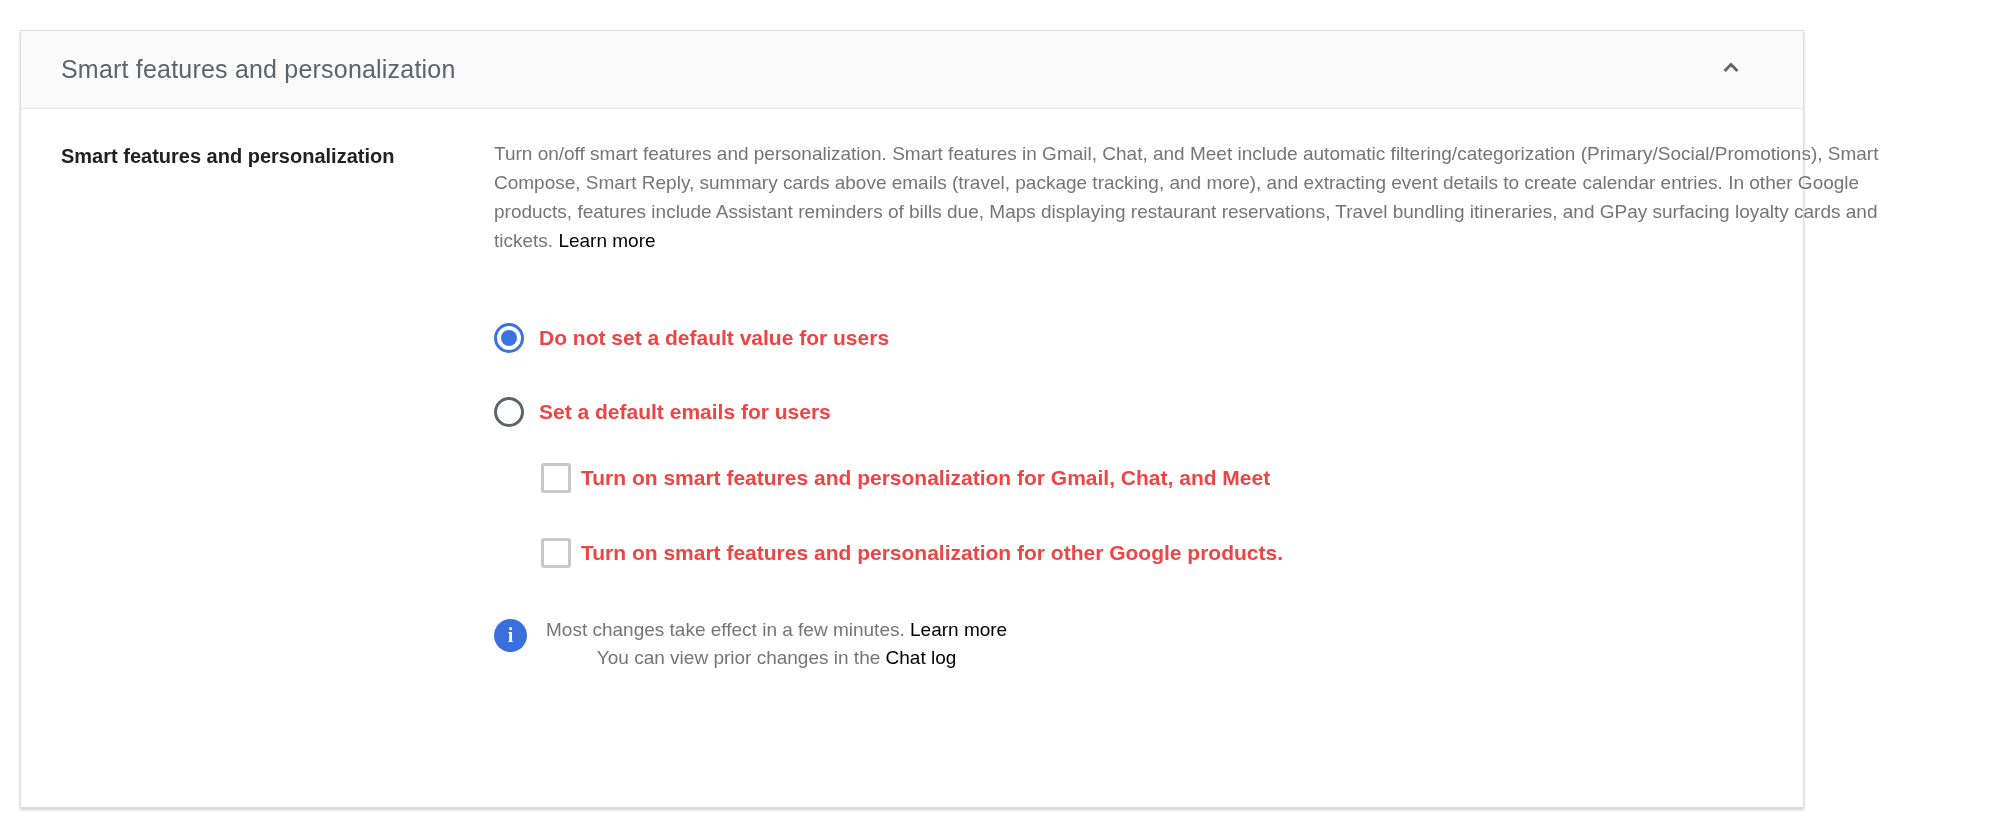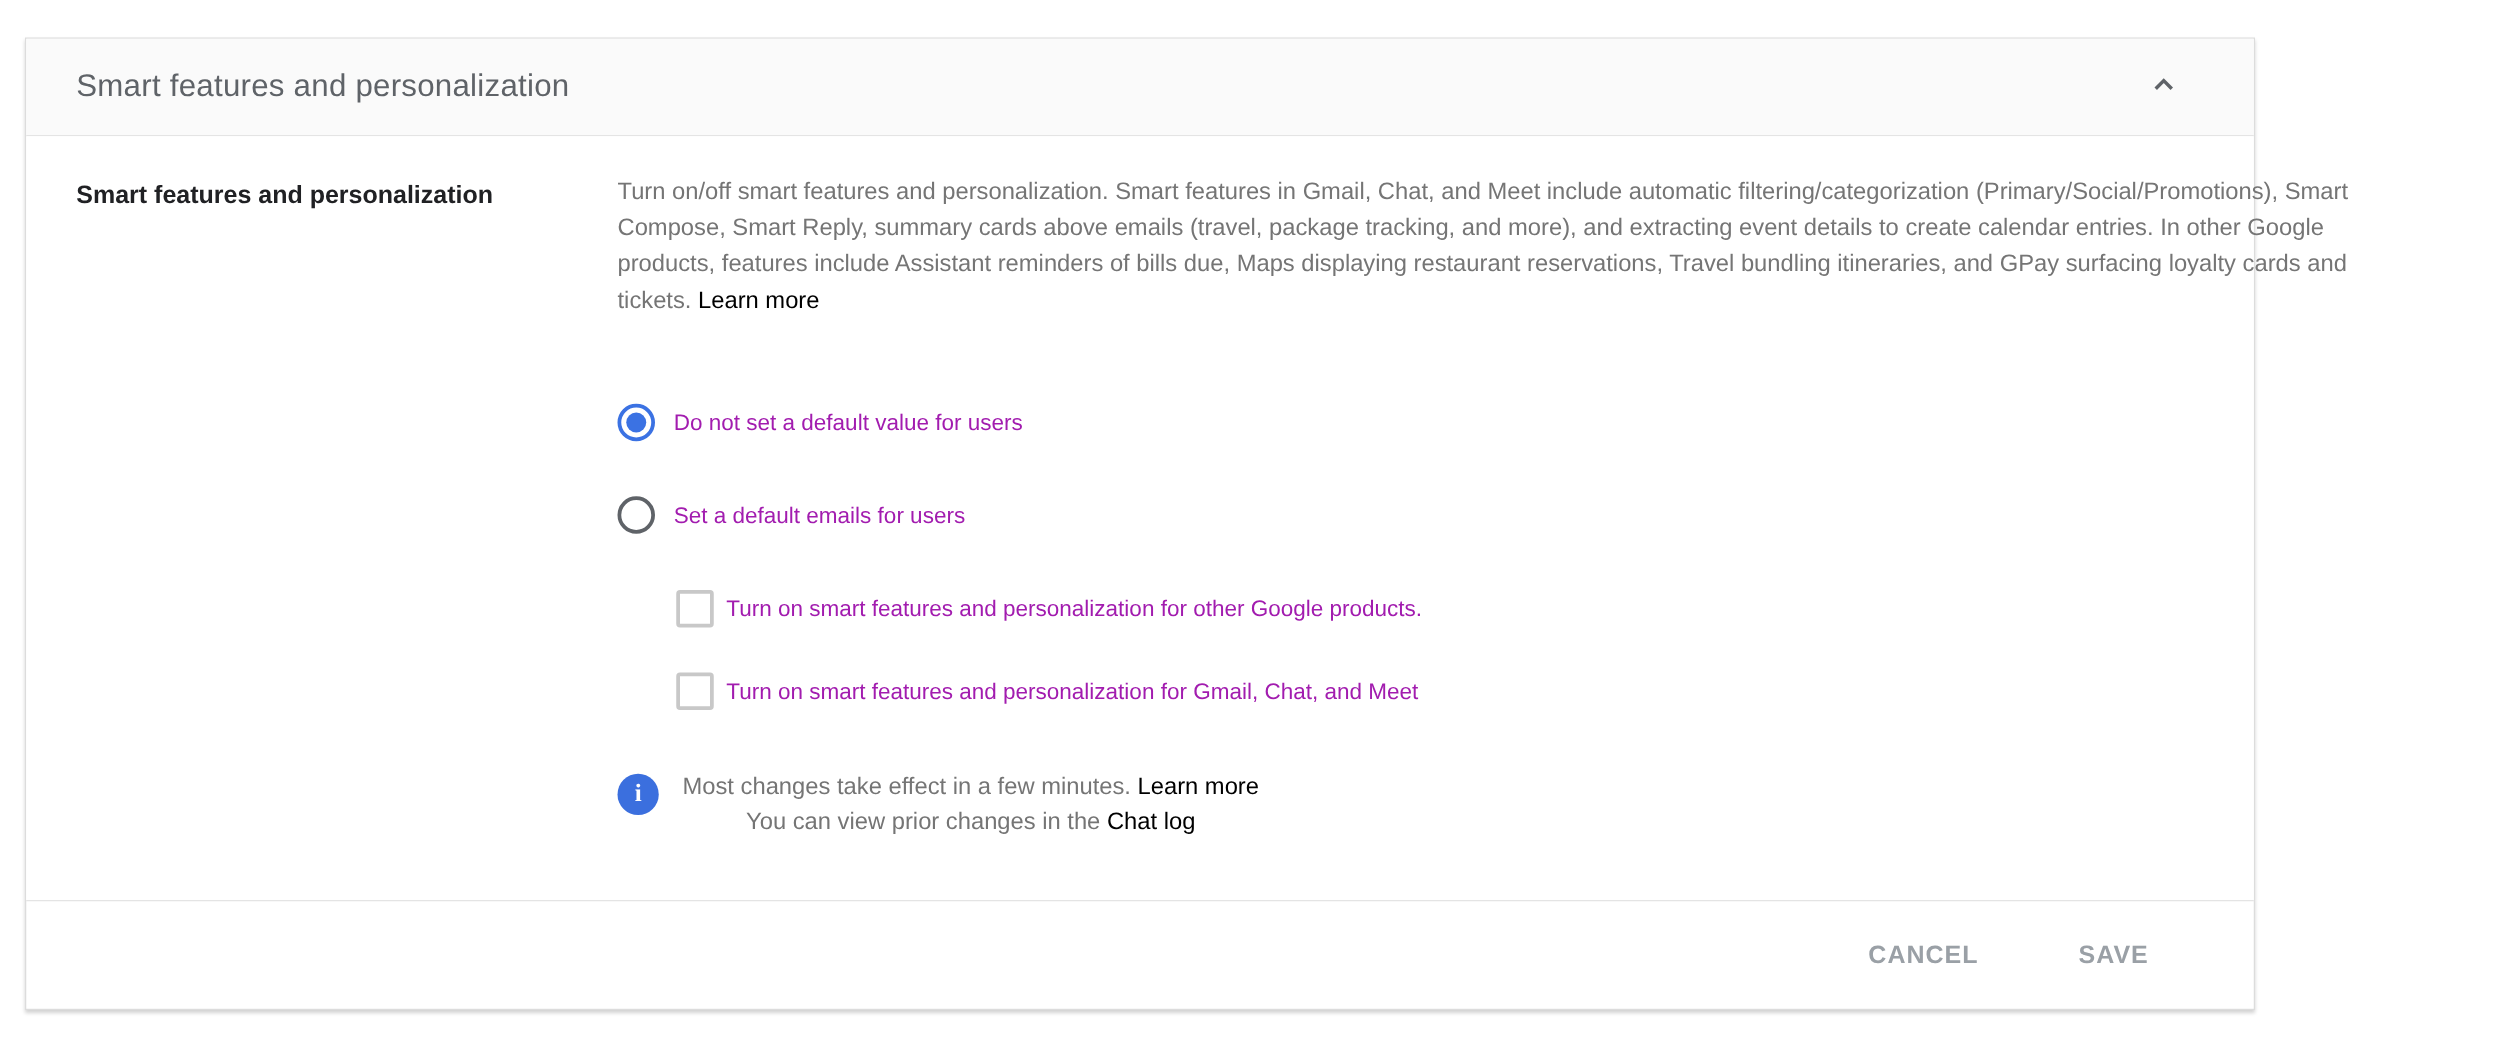--- a/index.html
+++ b/index.html
@@ -96,23 +96,24 @@
     background: #3b72e3;
   }
   .checkbox {
     width: 30px; height: 30px;
     border: 3px solid #c8c8c8;
     border-radius: 3px;
     flex: 0 0 30px;
     background: #fff;
   }
   .option-label {
-    font-size: 18px;
-    color: #a21caf;
+    font-size: 21px;
+    color: #ef4444;
     margin-left: 15px;
+    font-weight: bold;
   }
   .cb-label { margin-left: 10px; }
   .note-row {
     margin-top: 48px;
     display: flex;
     align-items: flex-start;
   }
   .info-icon {
     width: 33px; height: 33px;
     border-radius: 50%;
@@ -186,43 +187,39 @@
       <div class="option-row radio-row-1">
         <span class="radio selected"></span>
         <span class="option-label">Do not set a default value for users</span>
       </div>
 
       <div class="option-row radio-row-2">
         <span class="radio"></span>
         <span class="option-label">Set a default emails for users</span>
       </div>
 
+      <div class="option-row cb-row-1">
+        <span class="checkbox"></span>
+        <span class="option-label cb-label">Turn on smart features and personalization for Gmail, Chat, and Meet</span>
+      </div>
+
       <div class="option-row cb-row-2">
         <span class="checkbox"></span>
         <span class="option-label cb-label">Turn on smart features and personalization for other Google products.</span>
-      </div>
-
-      <div class="option-row cb-row-1">
-        <span class="checkbox"></span>
-        <span class="option-label cb-label">Turn on smart features and personalization for Gmail, Chat, and Meet</span>
       </div>
 
       <div class="note-row">
         <span class="info-icon">i</span>
         <div class="note-text">
           <div>
             <span>Most changes take effect in a few minutes. </span><a class="link">Learn more</a>
           </div>
           <div>
             <span>You can view prior changes in the </span><a class="link">Chat log</a>
           </div>
         </div>
       </div>
 
     </div>
   </div>
 
-  <div class="panel-footer">
-    <button class="text-btn">CANCEL</button>
-    <button class="text-btn save-btn">SAVE</button>
-  </div>
 
 </div>
 
 </body></html>

